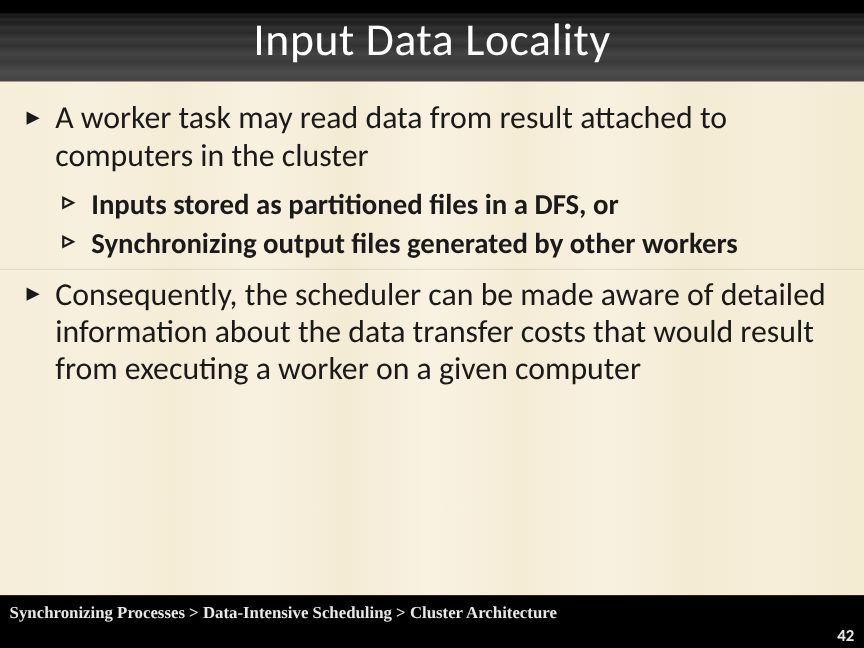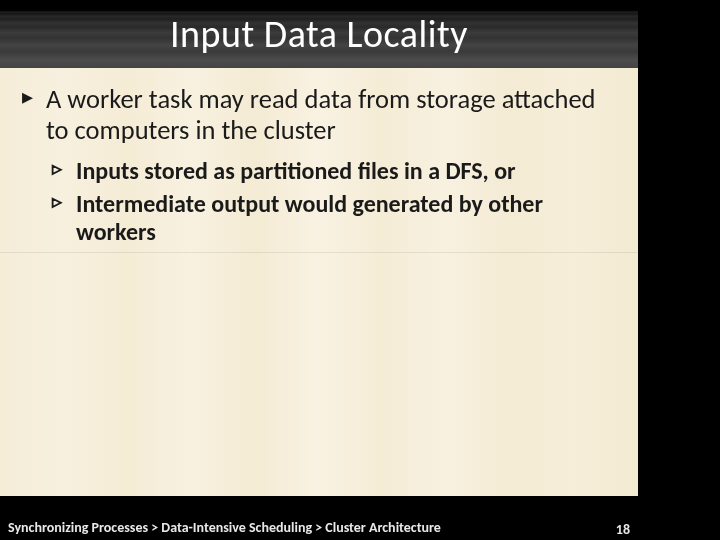--- a/index.html
+++ b/index.html
@@ -5,21 +5,21 @@
   html, body {
     margin: 0;
     padding: 0;
     width: 720px;
     height: 540px;
     overflow: hidden;
     font-family: Calibri, "Segoe UI", Arial, sans-serif;
     background: #000;
   }
   .slide {
-    width: 638px;
+    width: 720px;
     height: 540px;
     position: relative;
     background: #fca5a5;
   }
   .title-bar {
     height: 68px;
     background: linear-gradient(to bottom,
       #000 0%,
       #000 15%,
       #202020 18%,
@@ -106,49 +106,51 @@
     position: absolute;
     bottom: 0;
     left: 0;
     right: 0;
     height: 44px;
     background: #000;
   }
   .breadcrumb {
     position: absolute;
     left: 8px;
-    bottom: 4px;
+    bottom: 20px;
     color: #e8e8e8;
     font-size: 14px;
     font-weight: 700;
+    font-family: Liberation Serif, serif;
   }
   .pagenum {
     position: absolute;
     right: 8px;
     bottom: 2px;
     color: #e8e8e8;
     font-size: 14px;
     font-weight: 700;
   }
 </style>
 </head>
 <body>
 
 <div class="slide">
 
   <div class="title-bar">
     <div class="title">Input Data Locality</div>
   </div>
 
   <div class="body-area">
-    <div class="bullet-l1">A worker task may read data from storage attached to computers in the cluster</div>
+    <div class="bullet-l1">A worker task may read data from result attached to computers in the cluster</div>
     <div class="spacer-sm"></div>
     <div class="bullet-l2">Inputs stored as partitioned files in a DFS, or</div>
-    <div class="bullet-l2">Intermediate output would generated by other workers</div>
+    <div class="bullet-l2">Synchronizing output files generated by other workers</div>
     <div class="divider"></div>
+    <div class="bullet-l1">Consequently, the scheduler can be made aware of detailed information about the data transfer costs that would result from executing a worker on a given computer</div>
   </div>
 
   <div class="footer">
     <div class="breadcrumb">Synchronizing Processes &gt; Data-Intensive Scheduling &gt; Cluster Architecture</div>
-    <div class="pagenum">18</div>
+    <div class="pagenum">42</div>
   </div>
 
 </div>
 
 </body></html>

